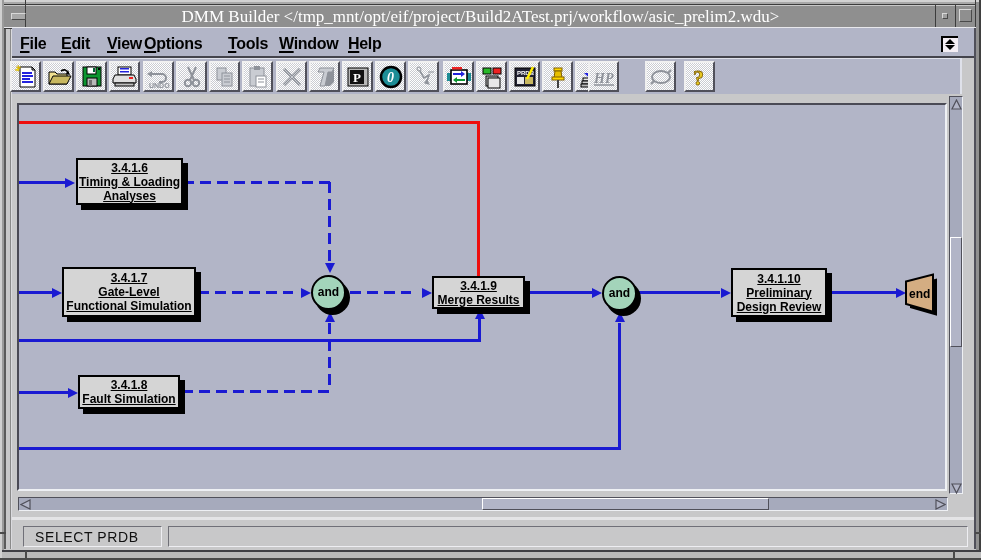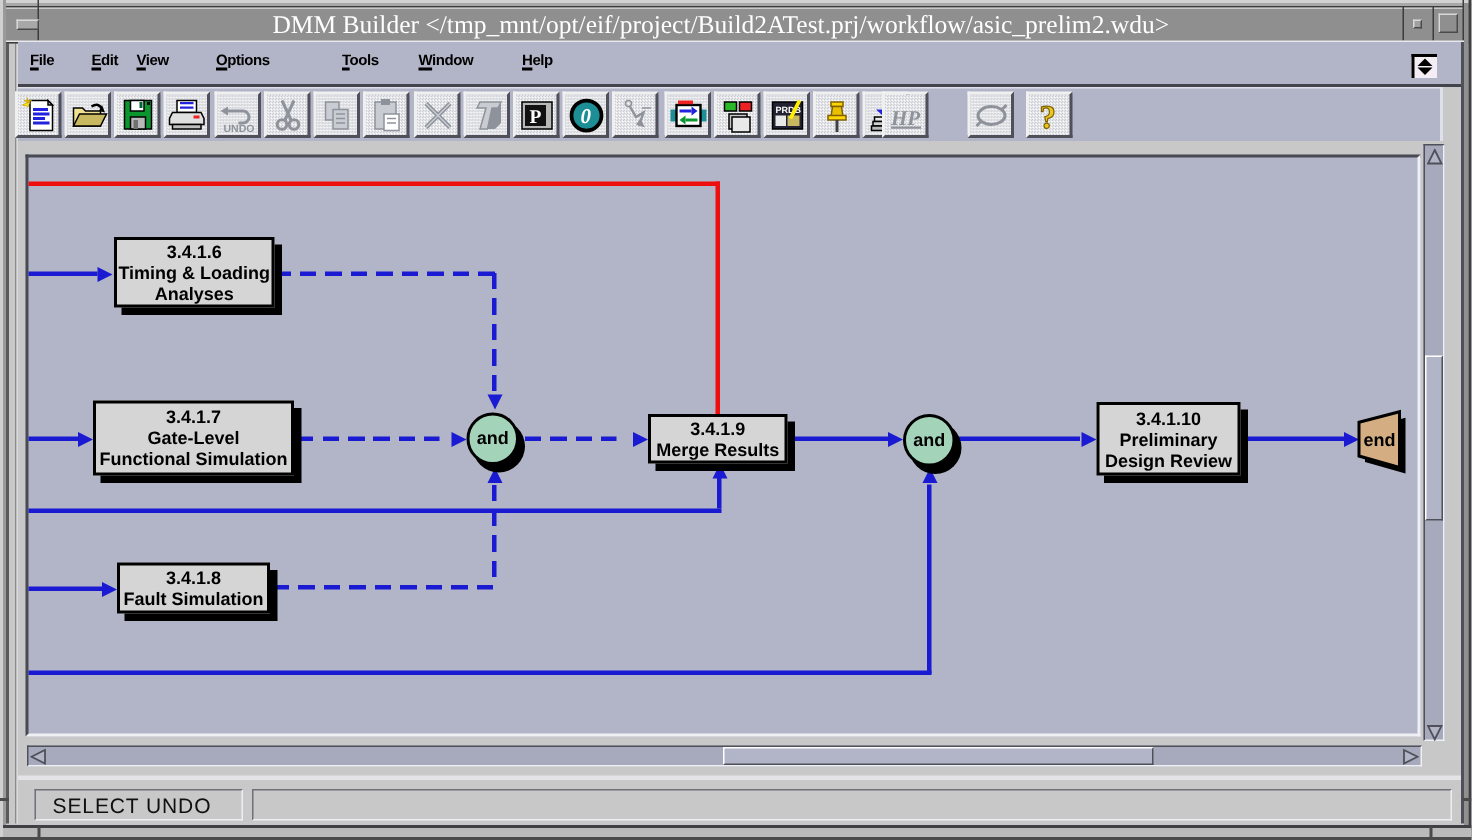--- a/index.html
+++ b/index.html
@@ -37,21 +37,21 @@
 #toolstrip{left:12px;top:58px;width:948px;height:36px;background:#b2b5c7;border-right:2px solid #dfe1ea;}
 
 #frame-right{left:974px;top:28px;width:2px;height:521px;background:#50505a;}
 #frame-right-dark{left:976px;top:2px;width:3px;height:558px;background:#909090;}
 #frame-right-dark2{left:979px;top:0px;width:2px;height:560px;background:#3f3f3f;}
 #frame-bottom-dark1{left:2px;top:550px;width:979px;height:3px;background:#3f3f44;}
 #frame-bottom{left:2px;top:552px;width:979px;height:6px;background:#bababa;}
 #frame-bottom-dark2{left:0px;top:558px;width:981px;height:2px;background:#4a4a4a;}
 
 #menubar{left:12px;top:28px;width:962px;height:28px;background:#b2b5c7;}
-.mi{position:absolute;top:7px;font-size:10px;font-weight:bold;letter-spacing:-0.3px;color:#000;}
+.mi{position:absolute;top:7px;font-size:16px;font-weight:bold;letter-spacing:-0.3px;color:#000;}
 .mi u{text-decoration-thickness:2px;text-underline-offset:2px;}
 #menubar-dark{left:12px;top:56px;width:962px;height:2px;background:#44444c;}
 #menubar-hl{left:12px;top:58px;width:950px;height:1px;background:#dfe1ea;}
 
 #spinner{left:941px;top:36px;width:15px;height:14px;background:#f4eef4;
   border-top:2px solid #000;border-left:2px solid #000;}
 .spin-up{position:absolute;left:2px;top:1px;width:0;height:0;
   border-left:5px solid transparent;border-right:5px solid transparent;
   border-bottom:5px solid #000;}
 .spin-dn{position:absolute;left:2px;top:7px;width:0;height:0;
@@ -74,21 +74,21 @@
 .vl{position:absolute;width:3px;background:#1a1ad2;}
 .hd{position:absolute;height:3px;background:repeating-linear-gradient(90deg,#1a1ad2 0 11px,transparent 11px 17px);}
 .vd{position:absolute;width:3px;background:repeating-linear-gradient(180deg,#1a1ad2 0 11px,transparent 11px 17px);}
 .ar{position:absolute;width:0;height:0;}
 .ar.r{border-top:5px solid transparent;border-bottom:5px solid transparent;border-left:10px solid #1a1ad2;}
 .ar.u{border-left:5px solid transparent;border-right:5px solid transparent;border-bottom:10px solid #1a1ad2;}
 .ar.d{border-left:5px solid transparent;border-right:5px solid transparent;border-top:10px solid #1a1ad2;}
 .box{position:absolute;background:#d5d5d5;border:2px solid #000;
   box-shadow:5px 5px 0 #000;box-sizing:border-box;white-space:nowrap;
   display:flex;align-items:center;justify-content:center;
-  text-align:center;font-weight:bold;font-size:12px;line-height:14px;color:#000;}
+  text-align:center;font-weight:bold;font-size:12px;line-height:14px;color:#000;text-decoration:underline;}
 .circ{position:absolute;width:35px;height:35px;border-radius:50%;
   background:#a3d4ba;border:2px solid #000;box-shadow:4px 5px 0 #000;
   box-sizing:border-box;text-align:center;font-weight:bold;font-size:12px;
   line-height:31px;color:#000;}
 
 #vsb{left:949px;top:96px;width:14px;height:398px;background:#a6aabc;
   border-top:1px solid #50505a;border-left:1px solid #50505a;
   border-bottom:1px solid #eef0f4;border-right:1px solid #eef0f4;box-sizing:border-box;}
 #vthumb{left:950px;top:237px;width:12px;height:110px;background:#b2b5c7;
   border-top:1px solid #fff;border-left:1px solid #fff;
@@ -129,21 +129,21 @@
 <div class="abs" id="min-icon"></div>
 <div class="abs" id="max-icon"></div>
 <div class="abs" id="title-text">DMM Builder &lt;/tmp_mnt/opt/eif/project/Build2ATest.prj/workflow/asic_prelim2.wdu&gt;</div>
 <div class="abs" id="client-top-hl"></div>
 <div class="abs" id="client"></div>
 <div class="abs" id="toolstrip"></div>
 
 <div class="abs" id="menubar">
 <span class="mi" style="left:8px"><u>F</u>ile</span>
 <span class="mi" style="left:49px"><u>E</u>dit</span>
-<span class="mi" style="left:79px"><u>V</u>iew</span>
+<span class="mi" style="left:95px"><u>V</u>iew</span>
 <span class="mi" style="left:132px"><u>O</u>ptions</span>
 <span class="mi" style="left:216px"><u>T</u>ools</span>
 <span class="mi" style="left:267px"><u>W</u>indow</span>
 <span class="mi" style="left:336px"><u>H</u>elp</span>
 </div>
 <div class="abs" id="menubar-dark"></div>
 <div class="abs" id="menubar-hl"></div>
 <div class="abs" id="spinner">
     <div class="spin-up"></div>
     <div class="spin-dn"></div>
@@ -387,21 +387,21 @@
     <polygon points="1,5.5 10,1 10,10" fill="#b2b5c7" stroke="#50505a" stroke-width="1.2"></polygon>
   </svg>
 <svg class="abs" style="left:935px;top:499px;" width="11" height="11">
     <polygon points="1,1 10,5.5 1,10" fill="#b2b5c7" stroke="#50505a" stroke-width="1.2"></polygon>
   </svg>
 
 <div class="abs" id="status-hl"></div>
 <div class="abs" id="status"></div>
 <div class="panel" id="p1"></div>
 <div class="panel" id="p2"></div>
-<div class="abs" id="status-text">SELECT UNDO</div>
+<div class="abs" id="status-text">SELECT PRDB</div>
 
 <div class="abs" id="frame-right"></div>
 <div class="abs" id="frame-right-dark"></div>
 <div class="abs" id="frame-right-dark2"></div>
 <div class="abs" id="frame-bottom-dark1"></div>
 <div class="abs" id="frame-bottom"></div>
 <div class="abs" id="frame-bottom-dark2"></div>
 <div class="abs" style="left:25px;top:551px;width:2px;height:9px;background:#4a4a4a;"></div>
 <div class="abs" style="left:953px;top:551px;width:2px;height:9px;background:#4a4a4a;"></div>
 <div class="abs" style="left:975px;top:532px;width:6px;height:2px;background:#4a4a4a;"></div>

